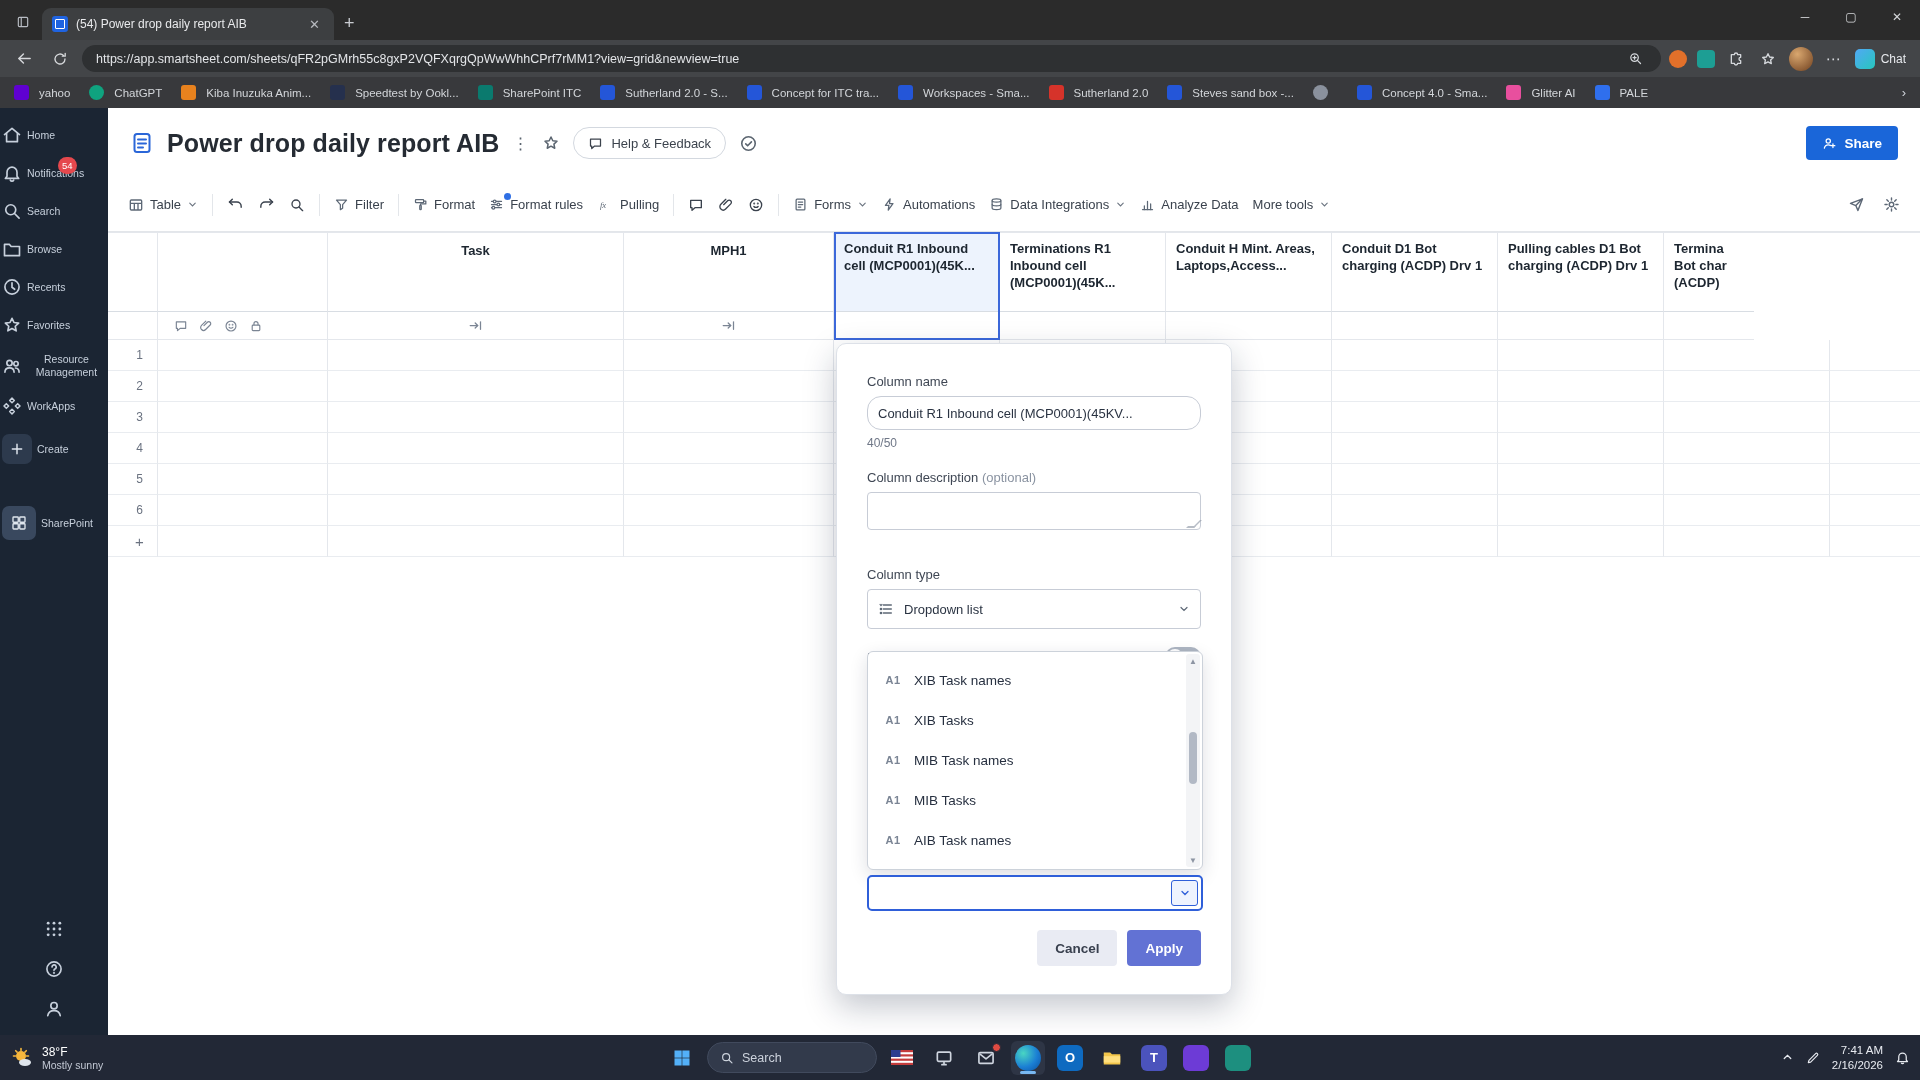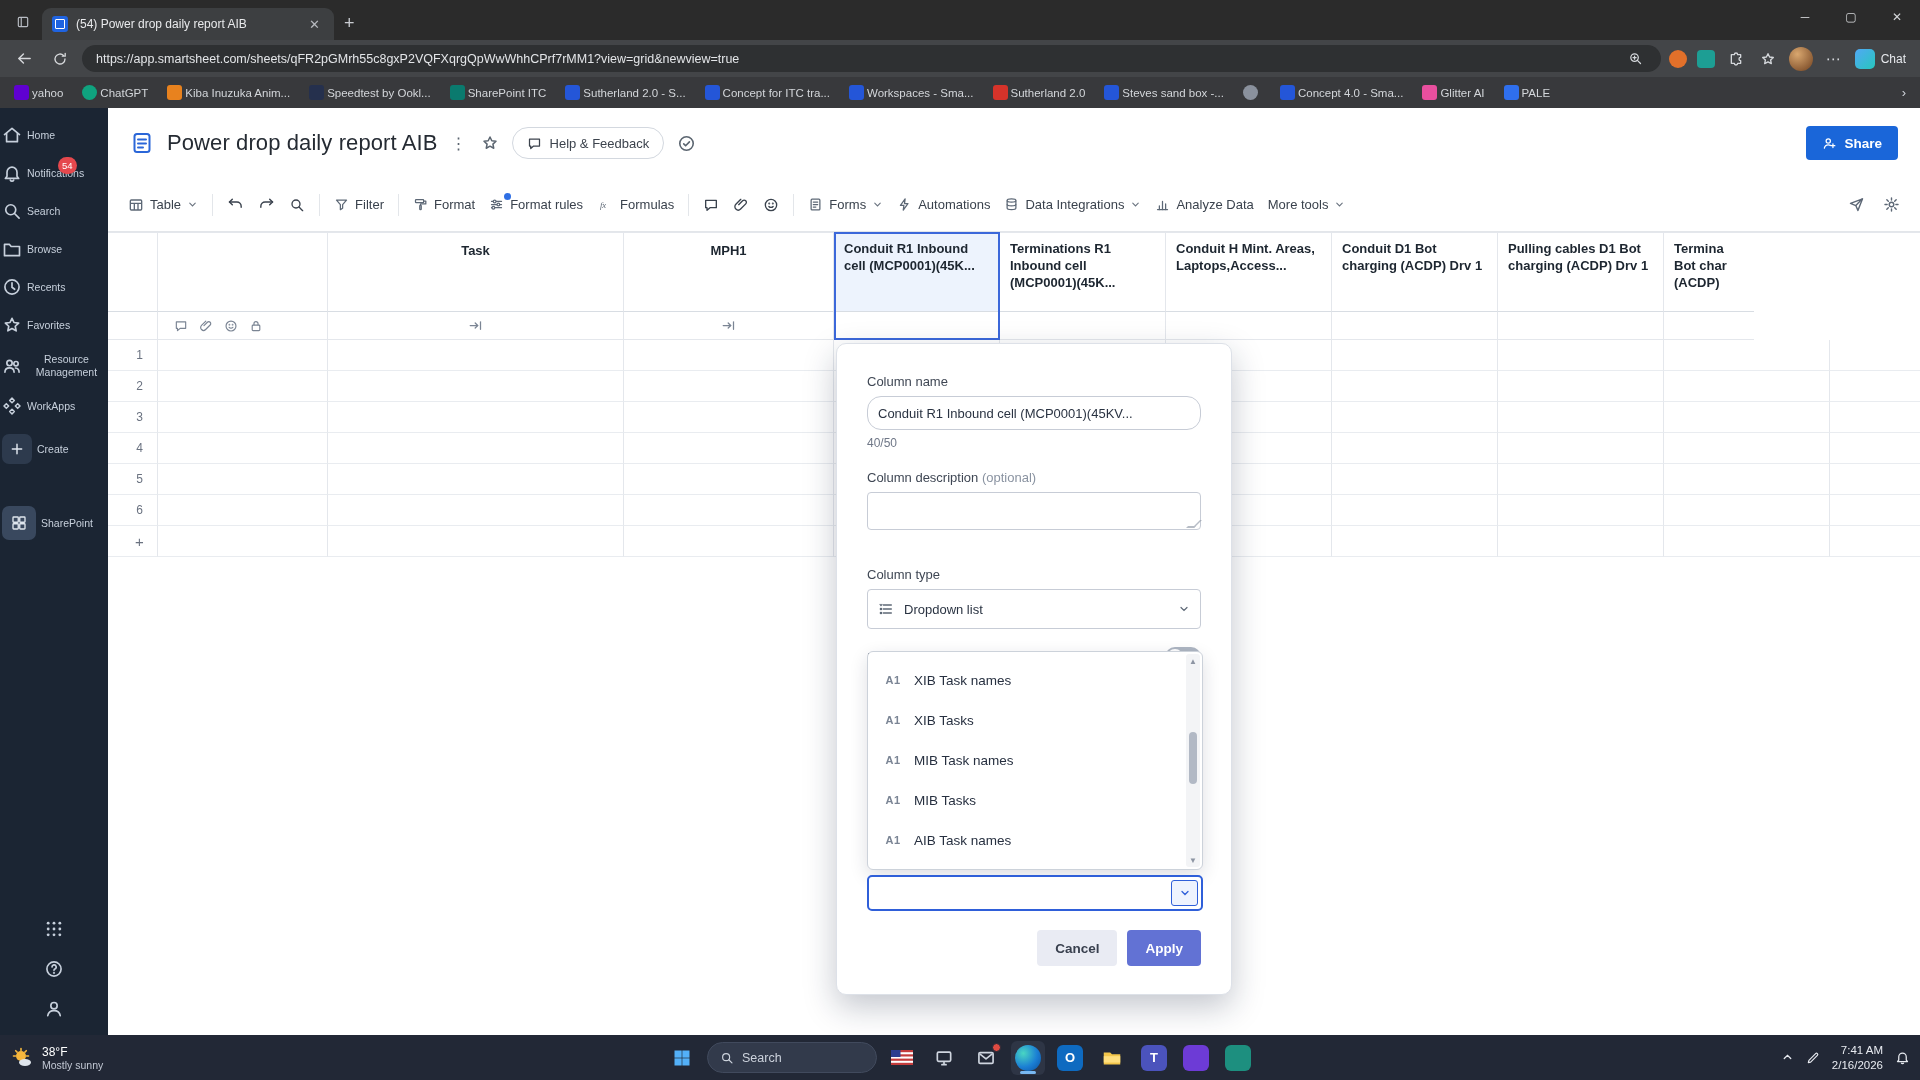--- a/index.html
+++ b/index.html
@@ -28,42 +28,42 @@
 .url-right{display:flex;align-items:center;gap:10px;padding-right:4px}
 .mini-ic{width:22px;height:22px;border-radius:5px;display:flex;align-items:center;justify-content:center;color:#d4d7db}
 .ext1{background:#e2702a;border-radius:50%;width:18px;height:18px}
 .ext2{background:#1d9e94;border-radius:4px;width:18px;height:18px}
 .avatar{width:24px;height:24px;border-radius:50%;background:radial-gradient(circle at 35% 30%,#d9a76f,#8a5a33 75%)}
 .chatchip{display:flex;align-items:center;gap:6px}
 .chatchip .cicon{width:20px;height:20px;border-radius:5px;background:linear-gradient(135deg,#51a8f5,#27c7bd)}
 .chatchip .clabel{font-size:12px;color:#e8eaee}
 
 .bmrow{position:absolute;left:0;top:77px;width:1920px;height:31px;background:#38393c;display:flex;align-items:center;gap:19px;padding:0 14px;overflow:hidden}
-.bm{display:flex;align-items:center;gap:3px;flex:none}
+.bm{display:flex;align-items:center;gap:10px;flex:none}
 .bm-ico{width:15px;height:15px;border-radius:3px}
 .bm-ico.round{border-radius:50%}
 .bm-label{font-size:11.5px;color:#d3d6da;white-space:nowrap}
 .bm-more{margin-left:auto;color:#cfd3da;font-size:13px}
 
 
 .sidenav{position:absolute;left:0;top:108px;width:108px;height:927px;background:#1b2533;display:flex;flex-direction:column;align-items:center;padding-top:8px}
 .nav-item{position:relative;width:100%;padding:9px 2px;display:flex;align-items:center;gap:5px;color:#c7d0dc}
 .nav-label{font-size:10.5px;line-height:1.2;text-align:center}
 .nav-badge{position:absolute;top:3px;left:58px;min-width:18px;height:17px;border-radius:9px;color:#fff;font-size:9.5px;display:flex;align-items:center;justify-content:center;padding:0 4px}
 .tile{width:30px;height:30px;border-radius:7px;background:#2d3a4d;display:flex;align-items:center;justify-content:center;color:#dfe6ee}
 .tile.hl{background:#39485e;width:34px;height:34px}
 .nav-bottom{margin-top:auto;display:flex;flex-direction:column;align-items:center;gap:20px;padding-bottom:16px;color:#c7d0dc}
 .ws-gap{margin-top:24px}
 
 
 .main{position:absolute;left:108px;top:108px;width:1812px;height:927px;background:#fff}
 
 .sheet-header{position:absolute;left:0;top:0;width:100%;height:70px;display:flex;align-items:center;padding:0 22px;gap:13px}
 .doc-ico{color:#2a66d8}
-.sheet-title{font-size:22px;font-weight:400;color:#252b33;letter-spacing:.1px}
+.sheet-title{font-size:25px;font-weight:700;color:#252b33;letter-spacing:.1px}
 .kebab{color:#5b6570;font-size:16px;letter-spacing:1px}
 .hbtn{color:#5b6570}
 .pill{display:flex;align-items:center;gap:8px;height:32px;border:1px solid #d3d8df;border-radius:16px;padding:0 14px;color:#3c434d;font-size:13px}
 .share-btn{margin-left:auto;height:34px;padding:0 16px;border-radius:4px;color:#fff;font-size:13.5px;font-weight:600;display:flex;align-items:center;gap:7px;border:none}
 
 .toolbar{position:absolute;left:0;top:70px;width:100%;height:54px;display:flex;align-items:center;gap:14px;padding:0 20px;border-bottom:1px solid #e3e6ea;font-size:13px;color:#3a424d}
 .titem{display:flex;align-items:center;gap:6px;position:relative;flex:none}
 .titem .tic{color:#5d6876}
 .tsep{width:1px;height:22px;background:#e3e6ea;flex:none}
 .bdot{position:absolute;top:-4px;right:-7px;width:7px;height:7px;border-radius:50%}
@@ -505,21 +505,21 @@
             <span class="bdot" style="background: rgb(47, 111, 228);"></span>
           </span>
         <span>Format rules</span>
       </span>
       <span class="titem">
         <span class="ico tic">
             <svg width="17" height="15" viewBox="0 0 24 24">
               <text x="3" y="17" font-size="14" font-style="italic" fill="currentColor" font-family="Liberation Serif, serif">fx</text>
             </svg>
           </span>
-        <span>Formulas</span>
+        <span>Pulling</span>
       </span>
       <span class="tsep"></span>
       <span class="titem ico tic">
           <svg width="16" height="16" viewBox="0 0 24 24" fill="none" stroke="currentColor" stroke-width="2" stroke-linejoin="round">
             <path d="M4 5h16v11h-9.5L6 20v-4H4z"></path>
           </svg>
         </span>
       <span class="titem ico tic">
           <svg width="16" height="16" viewBox="0 0 24 24" fill="none" stroke="currentColor" stroke-width="2" stroke-linecap="round" stroke-linejoin="round">
             <path d="M8.5 11.5l5.9-5.9a3.3 3.3 0 0 1 4.7 4.7l-7.7 7.7a5 5 0 0 1-7.1-7.1l7.4-7.4"></path>

